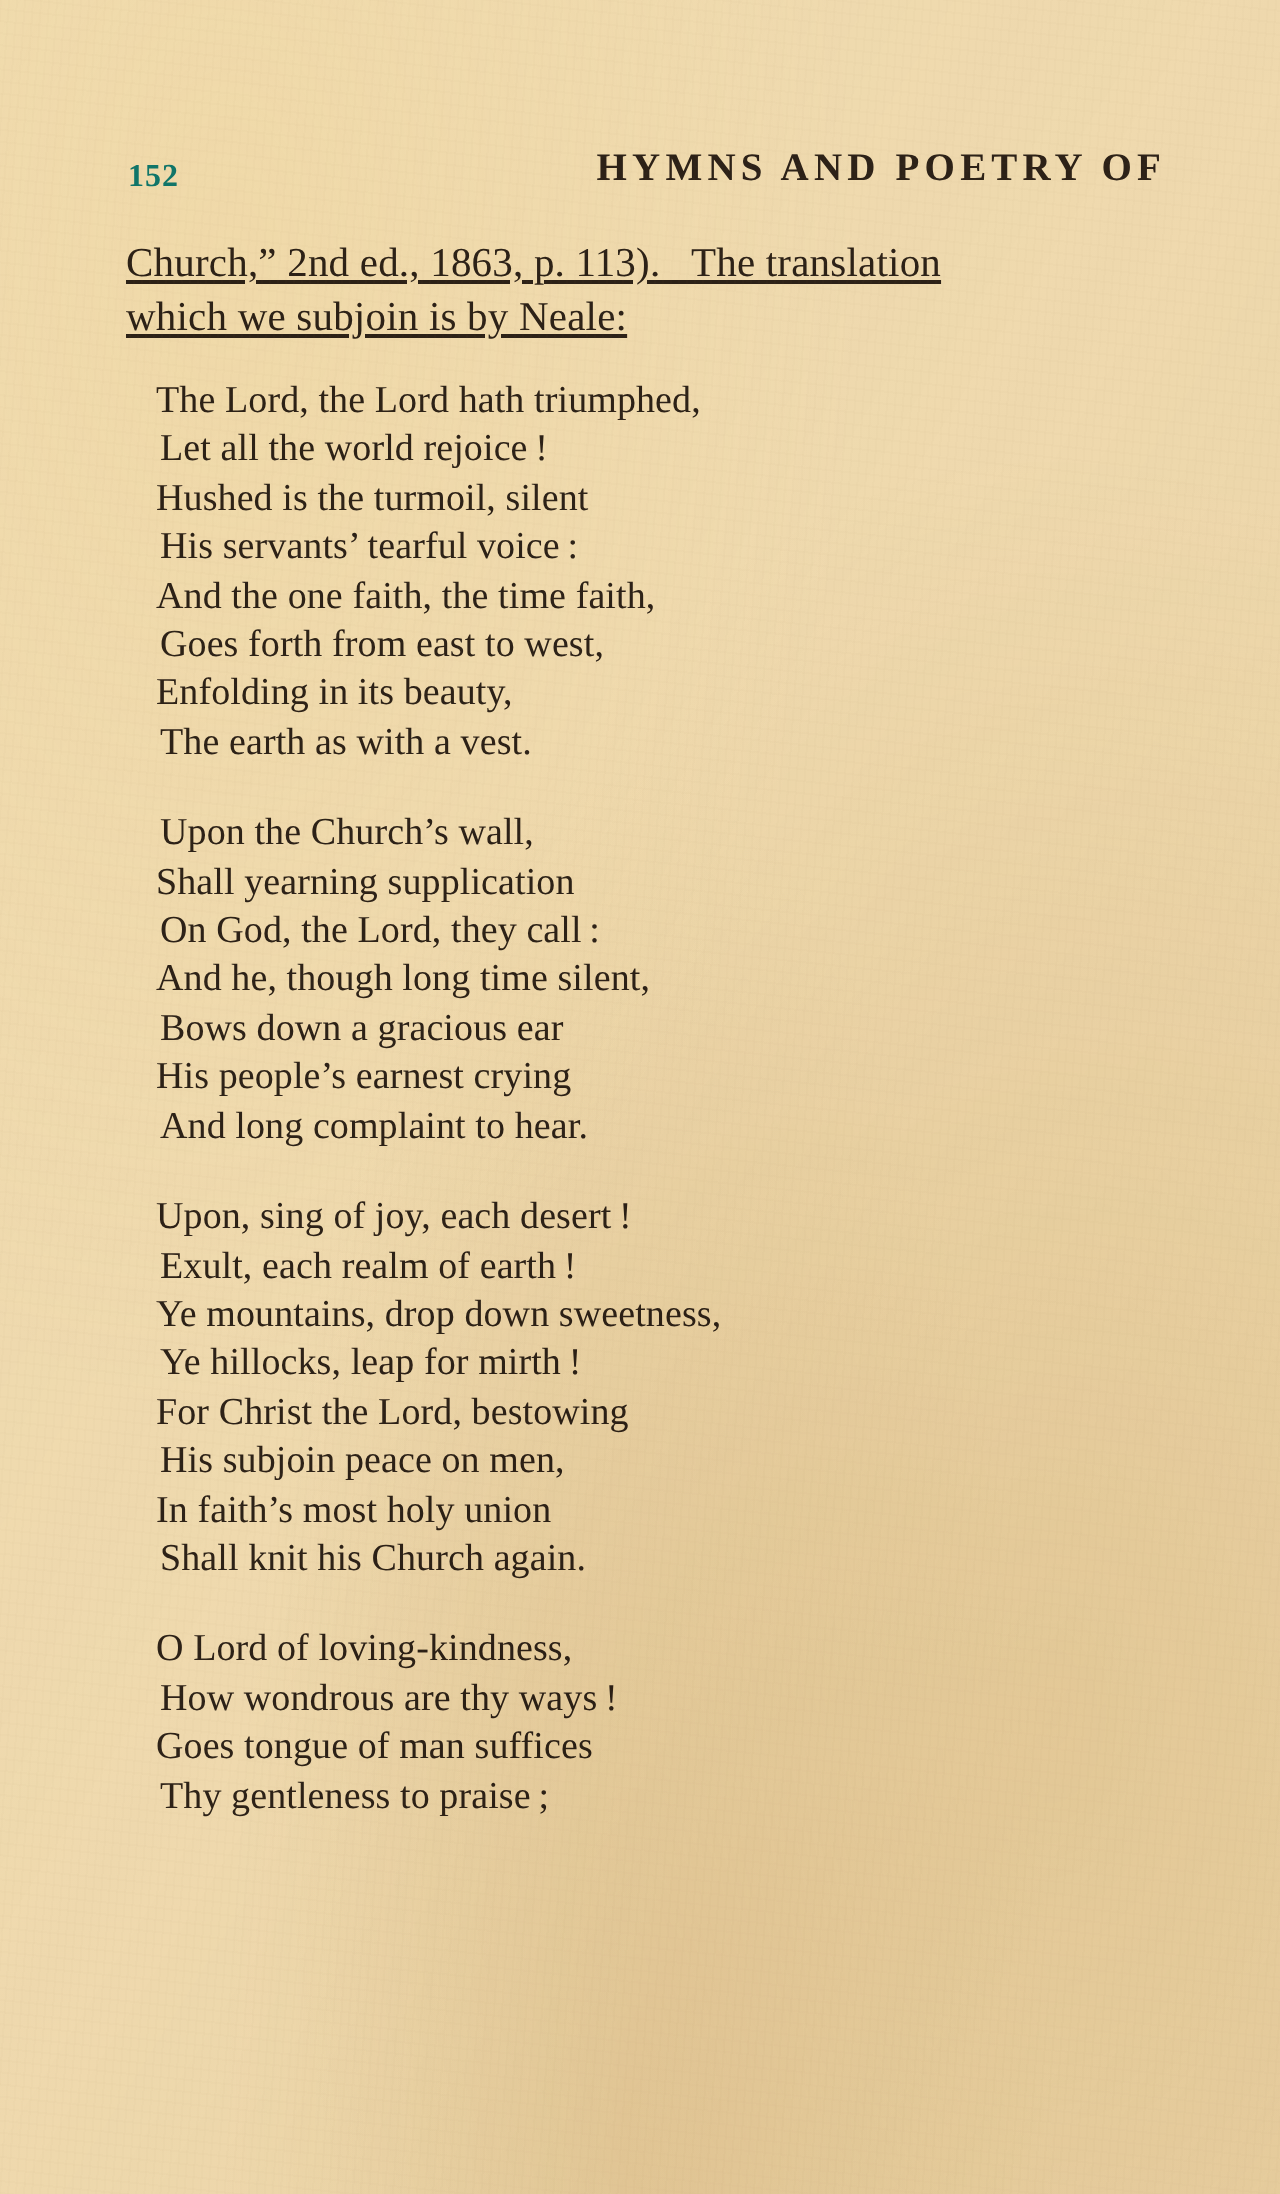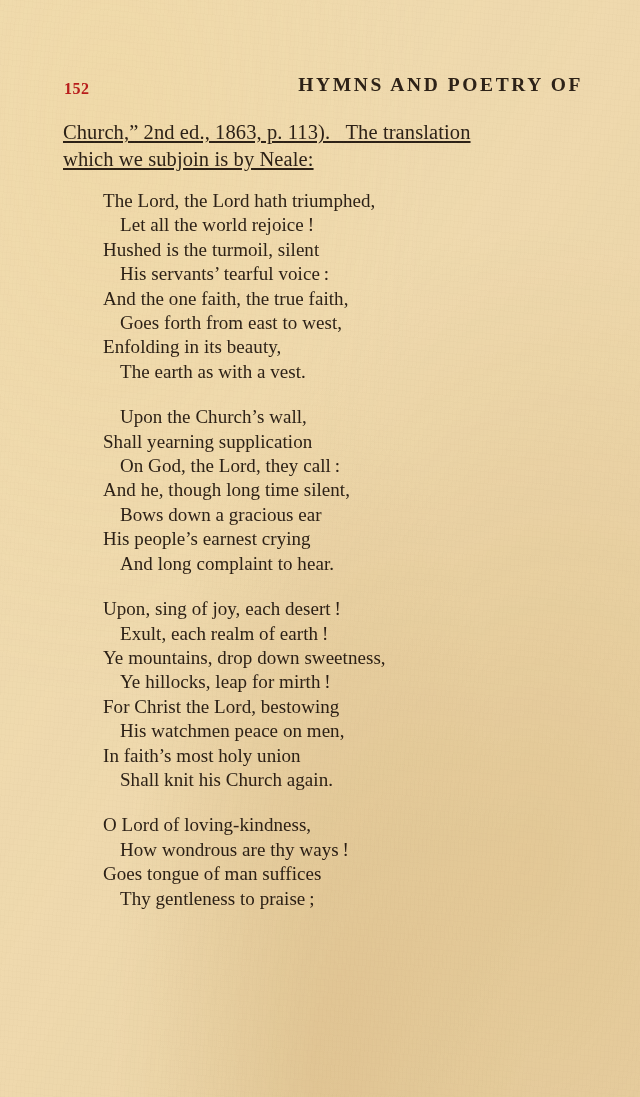--- a/index.html
+++ b/index.html
@@ -53,21 +53,21 @@
     top: 74px;
     height: 26px;
   }
   .folio {
     position: absolute;
     left: 64px;
     top: 6px;
     font-size: 16px;
     font-weight: bold;
     letter-spacing: 0.5px;
-    color: #b91c1c;
+    color: #0f766e;
   }
   .head-title {
     position: absolute;
     left: 64px;
     right: 57px;
     top: 0;
     text-align: right;
     font-size: 19.5px;
     font-weight: bold;
     letter-spacing: 2.6px;
@@ -100,27 +100,27 @@
   }
   .stanza {
     margin-bottom: 21px;
   }
   .stanza:last-child {
     margin-bottom: 16px;
   }
   .verse {
     font-size: 19px;
     line-height: 24.4px;
-    padding-left: 103px;
+    padding-left: 78px;
     color: #2c2117;
     white-space: pre;
     letter-spacing: 0.05px;
   }
   .verse.indent {
-    padding-left: 120px;
+    padding-left: 80px;
   }
 </style>
 </head>
 <body style="background: rgb(240, 220, 178);">
 
 <div class="page">
 
   <div class="running-head">
     <div class="folio">152</div>
     <div class="head-title">HYMNS AND POETRY OF</div>
@@ -130,41 +130,41 @@
       <div class="line">Church,” 2nd ed., 1863, p. 113).   The translation</div>
       <div class="line">which we subjoin is by Neale:</div>
     </div>
 
   <div class="poem">
       <div class="stanza">
         <div class="verse">The Lord, the Lord hath triumphed,</div>
         <div class="verse indent">Let all the world rejoice !</div>
         <div class="verse">Hushed is the turmoil, silent</div>
         <div class="verse indent">His servants’ tearful voice :</div>
-        <div class="verse">And the one faith, the true faith,</div>
+        <div class="verse">And the one faith, the time faith,</div>
         <div class="verse indent">Goes forth from east to west,</div>
         <div class="verse">Enfolding in its beauty,</div>
         <div class="verse indent">The earth as with a vest.</div>
       </div>
       <div class="stanza">
         <div class="verse indent">Upon the Church’s wall,</div>
         <div class="verse">Shall yearning supplication</div>
         <div class="verse indent">On God, the Lord, they call :</div>
         <div class="verse">And he, though long time silent,</div>
         <div class="verse indent">Bows down a gracious ear</div>
         <div class="verse">His people’s earnest crying</div>
         <div class="verse indent">And long complaint to hear.</div>
       </div>
       <div class="stanza">
         <div class="verse">Upon, sing of joy, each desert !</div>
         <div class="verse indent">Exult, each realm of earth !</div>
         <div class="verse">Ye mountains, drop down sweetness,</div>
         <div class="verse indent">Ye hillocks, leap for mirth !</div>
         <div class="verse">For Christ the Lord, bestowing</div>
-        <div class="verse indent">His watchmen peace on men,</div>
+        <div class="verse indent">His subjoin peace on men,</div>
         <div class="verse">In faith’s most holy union</div>
         <div class="verse indent">Shall knit his Church again.</div>
       </div>
       <div class="stanza">
         <div class="verse">O Lord of loving-kindness,</div>
         <div class="verse indent">How wondrous are thy ways !</div>
         <div class="verse">Goes tongue of man suffices</div>
         <div class="verse indent">Thy gentleness to praise ;</div>
       </div>
     </div>

